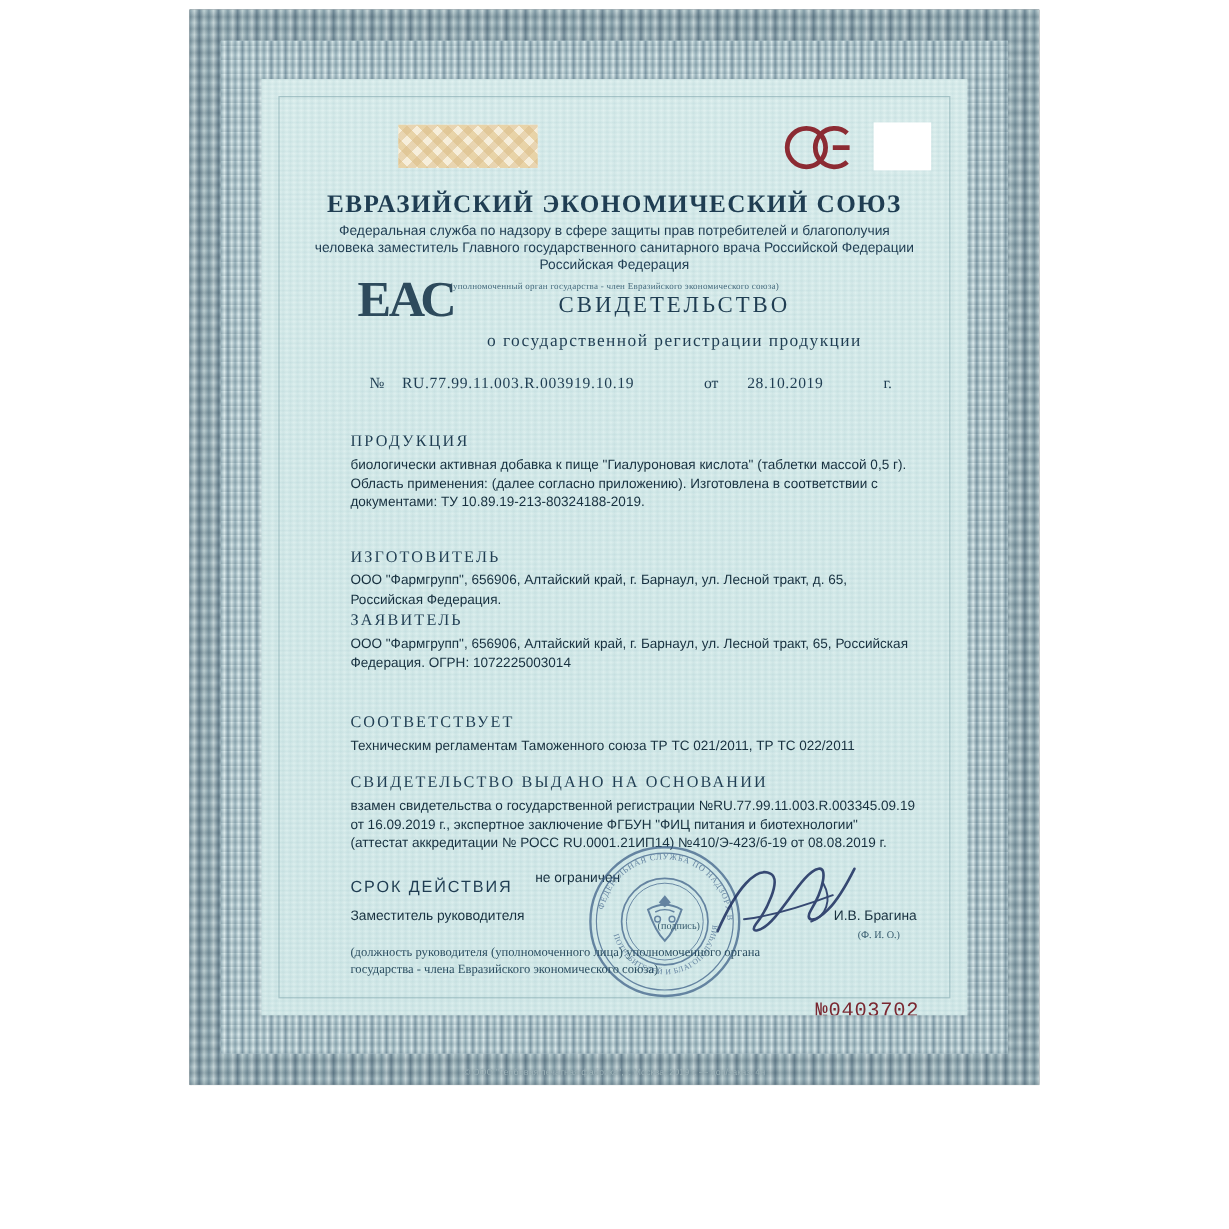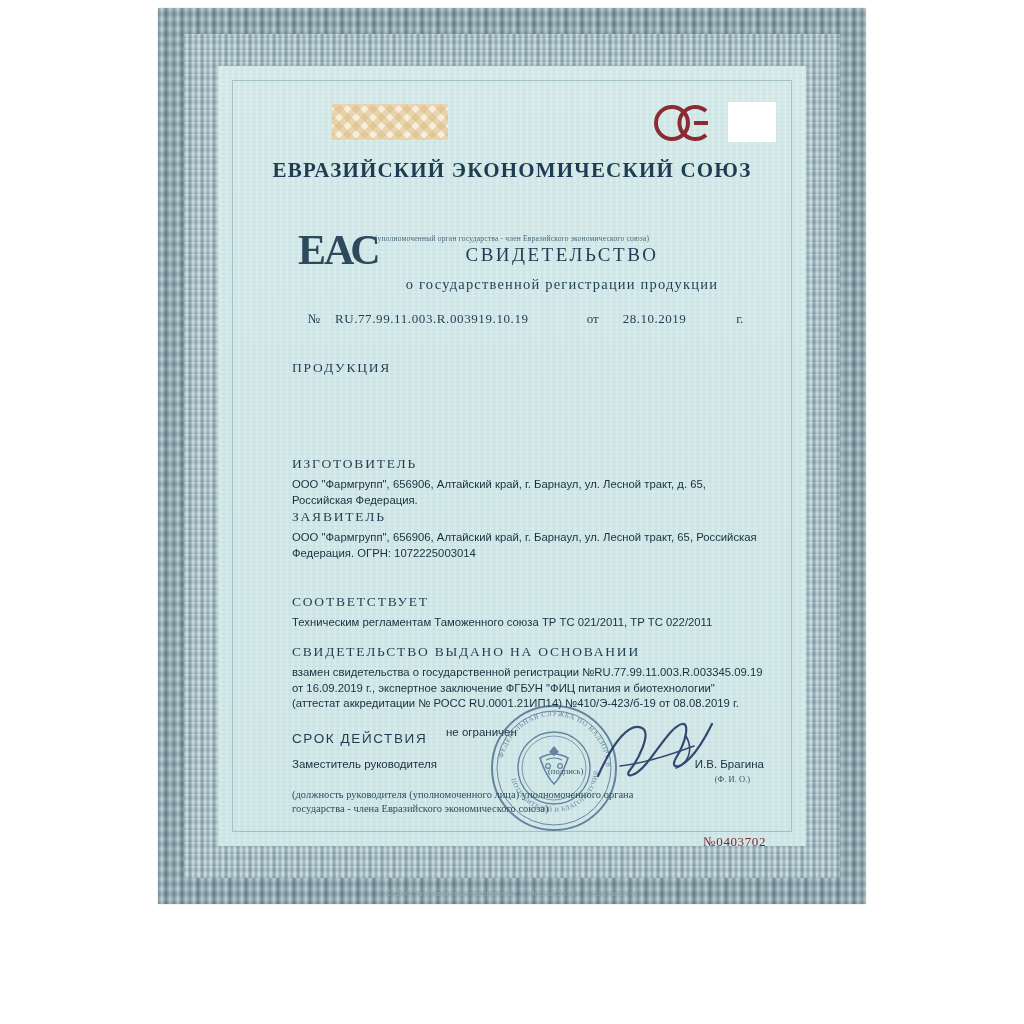--- a/index.html
+++ b/index.html
@@ -297,22 +297,22 @@
     width: 380px;
     font-family: "Liberation Serif", serif;
     font-size: 10.5px;
     line-height: 13.5px;
     color: #2b4e61;
   }
   .serial {
     position: absolute;
     right: 40px;
     top: 768px;
-    font-family: Liberation Serif, serif;
-    font-size: 13px;
+    font-family: Liberation Mono, monospace;
+    font-size: 17px;
     letter-spacing: .6px;
     color: #7a2730;
   }
 
   
   .stamp {
     position: absolute;
     left: 270px;
     top: 636px;
     width: 132px;
@@ -356,37 +356,39 @@
       <div class="eas-logo">
         <svg viewBox="0 0 80 46" width="80" height="46">
           <circle cx="24" cy="23" r="16" fill="none" stroke="#8c2b33" stroke-width="4"></circle>
           <path d="M58 11 a16 16 0 1 0 0 24" fill="none" stroke="#8c2b33" stroke-width="4"></path>
           <path d="M46 23 h14" fill="none" stroke="#8c2b33" stroke-width="4"></path>
         </svg>
       </div>
       <div class="white-patch"></div>
 
       <div class="org-title">ЕВРАЗИЙСКИЙ ЭКОНОМИЧЕСКИЙ СОЮЗ</div>
+      <div class="org-sub">Федеральная служба по надзору в сфере защиты прав потребителей и благополучия человека заместитель Главного государственного санитарного врача Российской Федерации Российская Федерация</div>
       <div class="org-note">(уполномоченный орган государства - член Евразийского экономического союза)</div>
 
       <div class="eac-mark">ЕАС</div>
 
       <div class="doc-title">СВИДЕТЕЛЬСТВО</div>
       <div class="doc-subtitle">о государственной регистрации продукции</div>
 
       <div class="reg-row">
         <span class="lbl">№</span>
         <span class="num">RU.77.99.11.003.R.003919.10.19</span>
         <span class="ot">от</span>
         <span class="date">28.10.2019</span>
         <span class="g">г.</span>
       </div>
 
       <div class="section" id="sec-product">
         <div class="sec-head">ПРОДУКЦИЯ</div>
+        <div class="sec-body">биологически активная добавка к пище "Гиалуроновая кислота" (таблетки массой 0,5 г). Область применения: (далее согласно приложению). Изготовлена в соответствии с документами: ТУ 10.89.19-213-80324188-2019.</div>
       </div>
 
       <div class="section" id="sec-maker">
         <div class="sec-head">ИЗГОТОВИТЕЛЬ</div>
         <div class="sec-body">ООО "Фармгрупп", 656906, Алтайский край, г. Барнаул, ул. Лесной тракт, д. 65, Российская Федерация.</div>
       </div>
 
       <div class="section" id="sec-applicant">
         <div class="sec-head">ЗАЯВИТЕЛЬ</div>
         <div class="sec-body">ООО "Фармгрупп", 656906, Алтайский край, г. Барнаул, ул. Лесной тракт, 65, Российская Федерация. ОГРН: 1072225003014</div>

